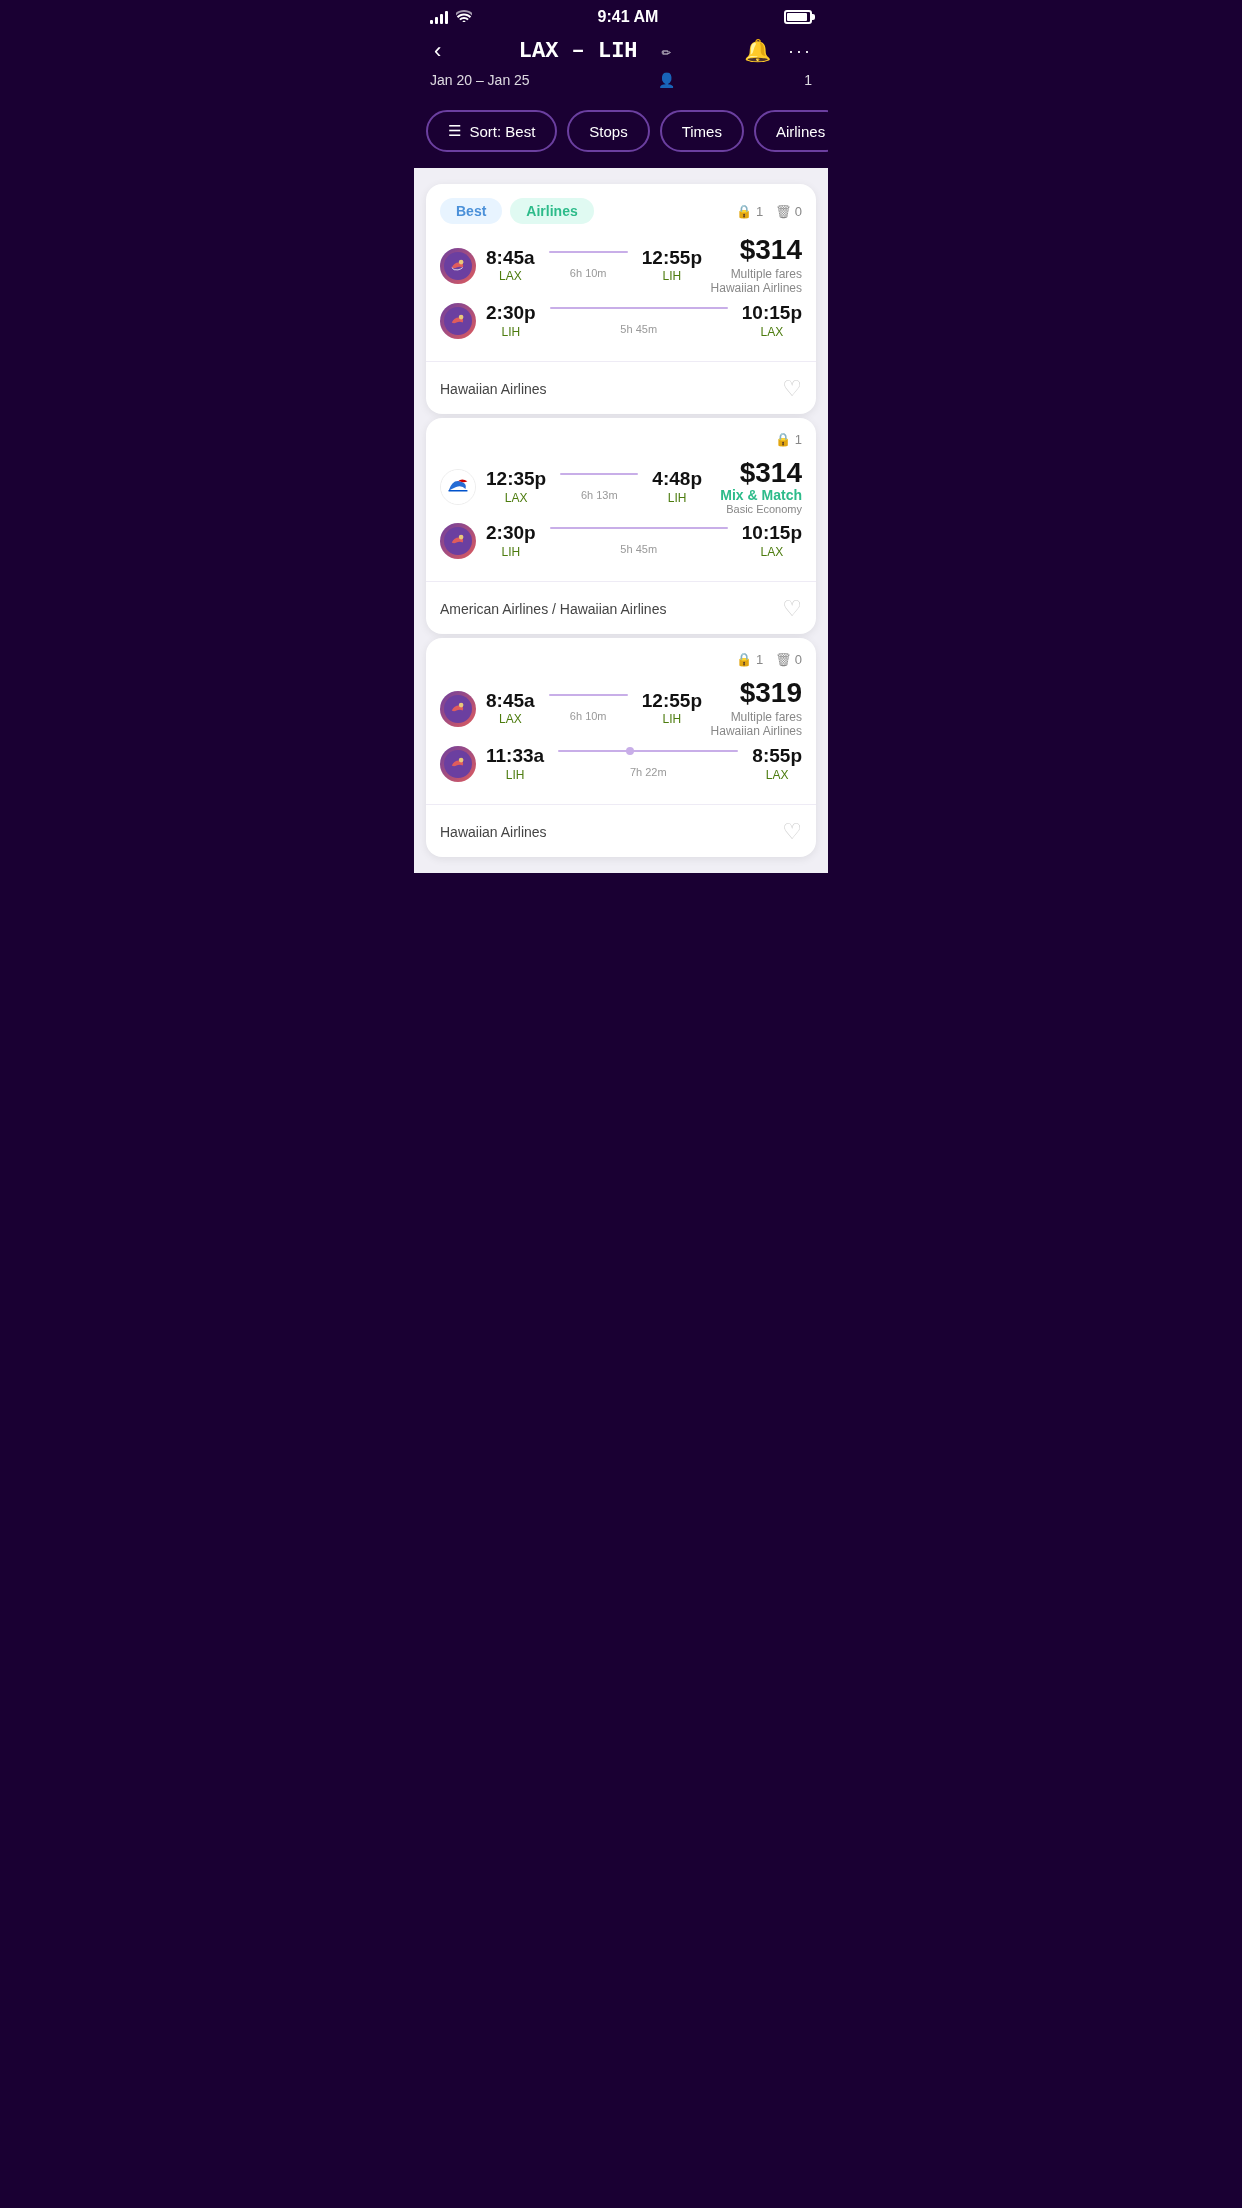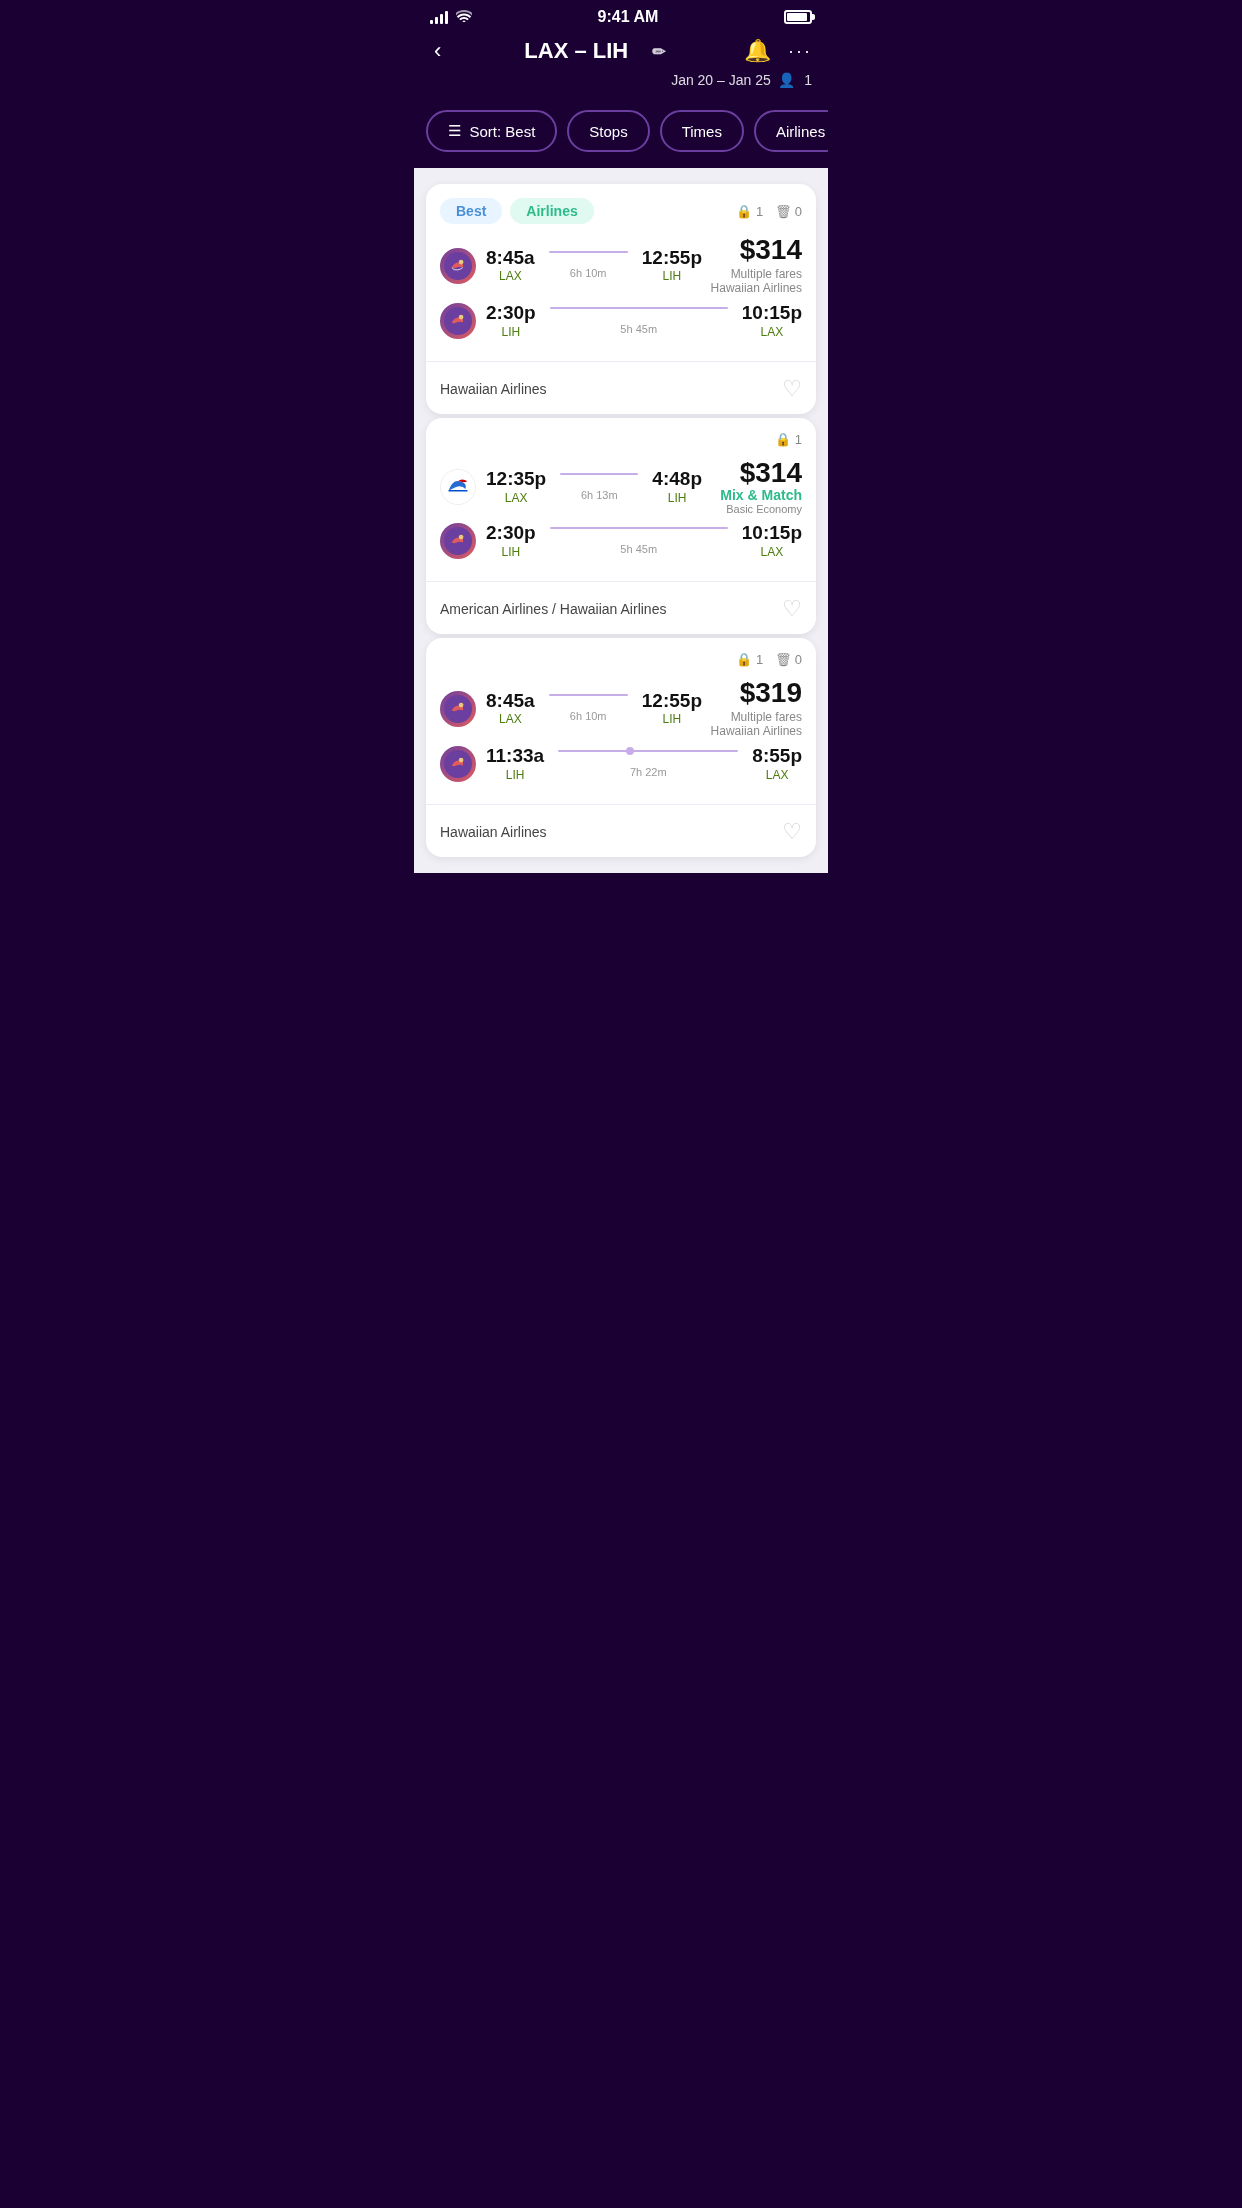--- a/index.html
+++ b/index.html
@@ -76,37 +76,38 @@
       align-items: center;
       justify-content: space-between;
       margin-bottom: 4px;
     }
     .header-title {
       font-size: 22px;
       font-weight: 700;
       display: flex;
       align-items: center;
       gap: 24px;
+      font-family: Liberation Mono, monospace;
     }
     .header-edit-icon {
       font-size: 16px;
       opacity: 0.8;
     }
     .header-actions {
       display: flex;
       align-items: center;
       gap: 16px;
     }
     .header-subtitle {
       text-align: center;
       font-size: 14px;
       color: rgba(255,255,255,0.85);
       display: flex;
       align-items: center;
-      justify-content: flex-end;
+      justify-content: space-between;
       gap: 8px;
     }
     .back-btn {
       font-size: 22px;
       color: white;
       cursor: pointer;
       background: none;
       border: none;
       padding: 4px;
     }

